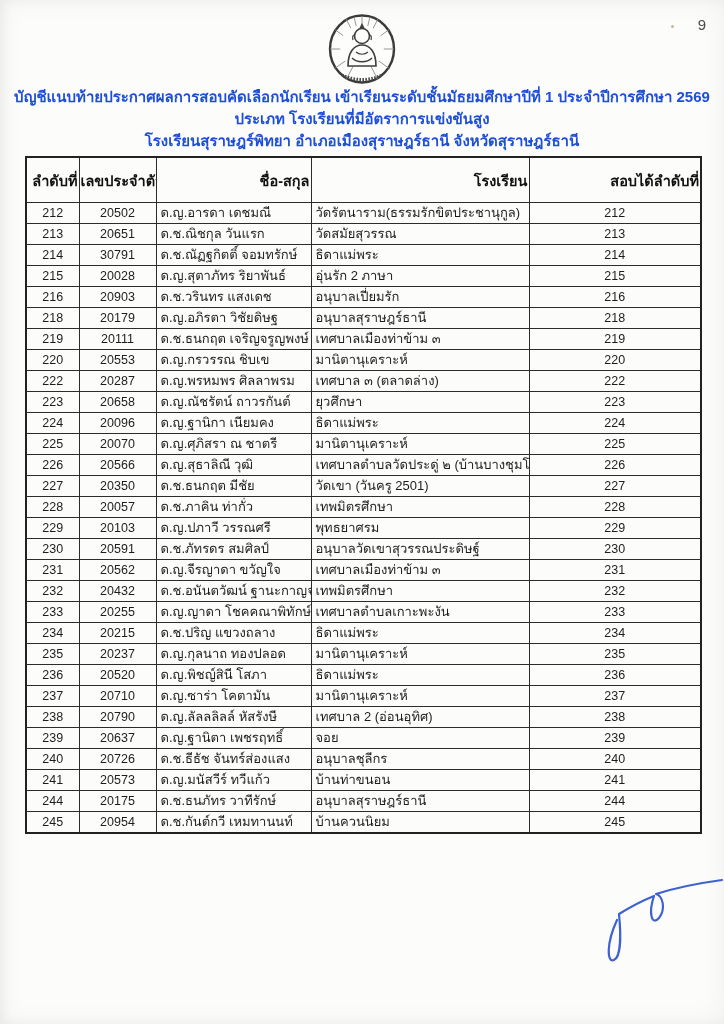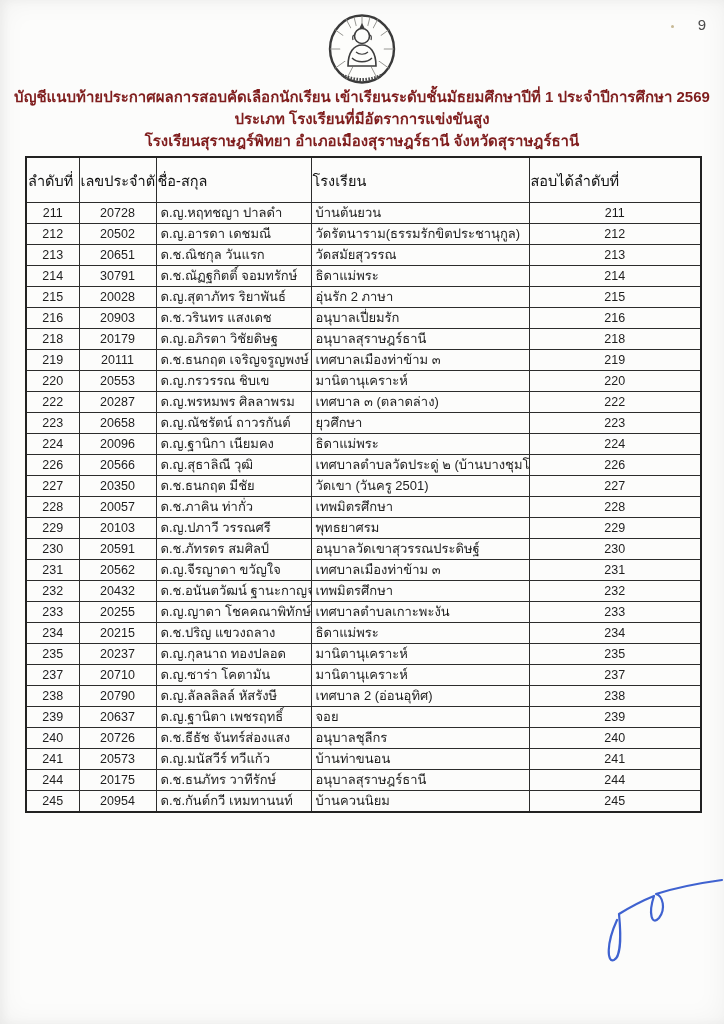--- a/index.html
+++ b/index.html
@@ -25,34 +25,34 @@
     display:inline-block;width:3px;height:3px;border-radius:50%;
     background:#b9a77a;vertical-align:middle;margin-right:24px;opacity:.8;
   }
   .logo{
     position:absolute;top:14px;left:50%;transform:translateX(-50%);
     width:72px;height:78px;
   }
   .titles{
     position:absolute;top:86px;left:0;width:100%;
     text-align:center;font-weight:700;
-    font-size:15px;line-height:22px;color:#7f1d1d;
+    font-size:15px;line-height:22px;color:#1d4ed8;
   }
   table.results{
     position:absolute;top:156px;left:25px;
     width:675px;border-collapse:collapse;table-layout:fixed;
     border:2px solid #222;
   }
   .results th,.results td{
     border:1px solid #2c2c2c;
     overflow:hidden;white-space:nowrap;
   }
   .results th{
-    height:42px;font-size:14.5px;font-weight:400;
-    text-align:left;vertical-align:middle;color:#111;
+    height:42px;font-size:14.5px;font-weight:700;
+    text-align:right;vertical-align:middle;color:#111;
   }
   .results td{
     height:20px;font-size:13px;line-height:14px;
     vertical-align:middle;color:#1d1d1d;
     padding:0 2px;
   }
   td.c-num{text-align:center;font-size:12.5px;}
   td.c-text{text-align:left;padding-left:4px;}
   .signature{
     position:absolute;left:598px;top:878px;
@@ -110,27 +110,20 @@
     <thead>
       <tr>
         <th>ลำดับที่</th>
         <th>เลขประจำตัว</th>
         <th>ชื่อ-สกุล</th>
         <th>โรงเรียน</th>
         <th>สอบได้ลำดับที่</th>
       </tr>
     </thead>
     <tbody>
-    <tr>
-      <td class="c-num">211</td>
-      <td class="c-num">20728</td>
-      <td class="c-text">ด.ญ.หฤทชญา ปาลดำ</td>
-      <td class="c-text">บ้านต้นยวน</td>
-      <td class="c-num">211</td>
-    </tr>
 
     <tr>
       <td class="c-num">212</td>
       <td class="c-num">20502</td>
       <td class="c-text">ด.ญ.อารดา เดชมณี</td>
       <td class="c-text">วัดรัตนาราม(ธรรมรักขิตประชานุกูล)</td>
       <td class="c-num">212</td>
     </tr>
 
     <tr>
@@ -208,20 +201,27 @@
     </tr>
 
     <tr>
       <td class="c-num">224</td>
       <td class="c-num">20096</td>
       <td class="c-text">ด.ญ.ฐานิกา เนียมคง</td>
       <td class="c-text">ธิดาแม่พระ</td>
       <td class="c-num">224</td>
     </tr>
 
+    <tr>
+      <td class="c-num">225</td>
+      <td class="c-num">20070</td>
+      <td class="c-text">ด.ญ.ศุภิสรา ณ ชาตรี</td>
+      <td class="c-text">มานิตานุเคราะห์</td>
+      <td class="c-num">225</td>
+    </tr>
 
     <tr>
       <td class="c-num">226</td>
       <td class="c-num">20566</td>
       <td class="c-text">ด.ญ.สุธาลิณี วุฒิ</td>
       <td class="c-text">เทศบาลตำบลวัดประดู่ ๒ (บ้านบางชุมโถ)</td>
       <td class="c-num">226</td>
     </tr>
 
     <tr>
@@ -289,20 +289,27 @@
     </tr>
 
     <tr>
       <td class="c-num">235</td>
       <td class="c-num">20237</td>
       <td class="c-text">ด.ญ.กุลนาถ ทองปลอด</td>
       <td class="c-text">มานิตานุเคราะห์</td>
       <td class="c-num">235</td>
     </tr>
 
+    <tr>
+      <td class="c-num">236</td>
+      <td class="c-num">20520</td>
+      <td class="c-text">ด.ญ.พิชญ์สินี โสภา</td>
+      <td class="c-text">ธิดาแม่พระ</td>
+      <td class="c-num">236</td>
+    </tr>
 
     <tr>
       <td class="c-num">237</td>
       <td class="c-num">20710</td>
       <td class="c-text">ด.ญ.ซาร่า โคตามัน</td>
       <td class="c-text">มานิตานุเคราะห์</td>
       <td class="c-num">237</td>
     </tr>
 
     <tr>

